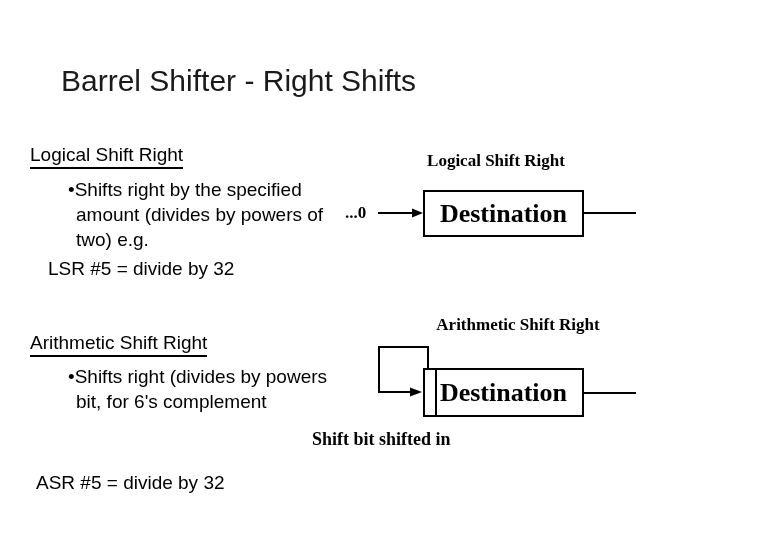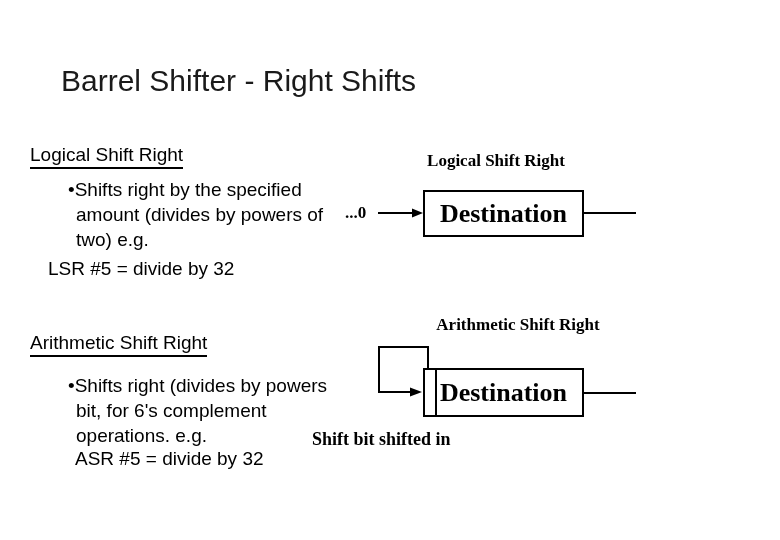--- a/index.html
+++ b/index.html
@@ -66,26 +66,25 @@
   <div class="abs body" style="left:30px; top:177px;">
     <div class="line">•Shifts right by the specified</div>
     <div class="line cont">amount (divides by powers of</div>
     <div class="line cont">two) e.g.</div>
   </div>
   <div class="abs example" style="left:36px; top:258px;margin-left:12px;">LSR #5 = divide by 32</div>
 
   <div class="abs" style="left:30px; top:332px;">
     <span class="heading">Arithmetic Shift Right</span>
   </div>
-  <div class="abs body" style="left:30px; top:373px;">
+  <div class="abs body" style="left:30px; top:364px;">
     <div class="line">•Shifts right (divides by powers</div>
     <div class="line cont">bit, for 6's complement</div>
-    <div class="line cont">operations. e.g.</div>
   </div>
-  <div class="abs example" style="left:36px; top:448px;margin-left:39px;">ASR #5 = divide by 32</div>
+  <div class="abs example" style="left:36px; top:472px;">ASR #5 = divide by 32</div>
 
   <div class="abs serif dlabel" style="left:405px; top:151px; width:182px;">Logical Shift Right</div>
 
   <div class="abs serif din" style="left:345px; top:203px;">...0</div>
 
   <svg class="conn" style="left:378px; top:206px;" width="46" height="14">
     <line x1="0" y1="7" x2="35" y2="7"></line>
     <polygon points="34,2.5 45,7 34,11.5"></polygon>
   </svg>
 

